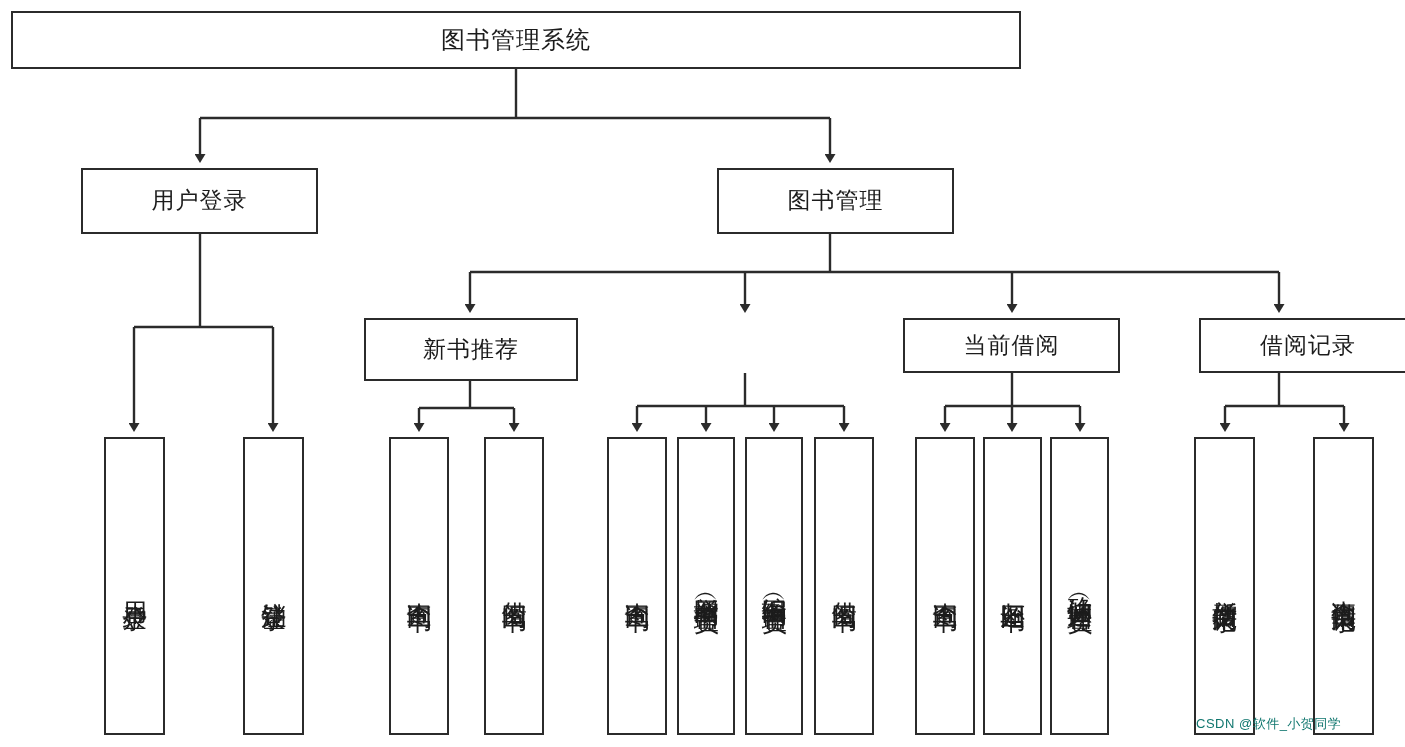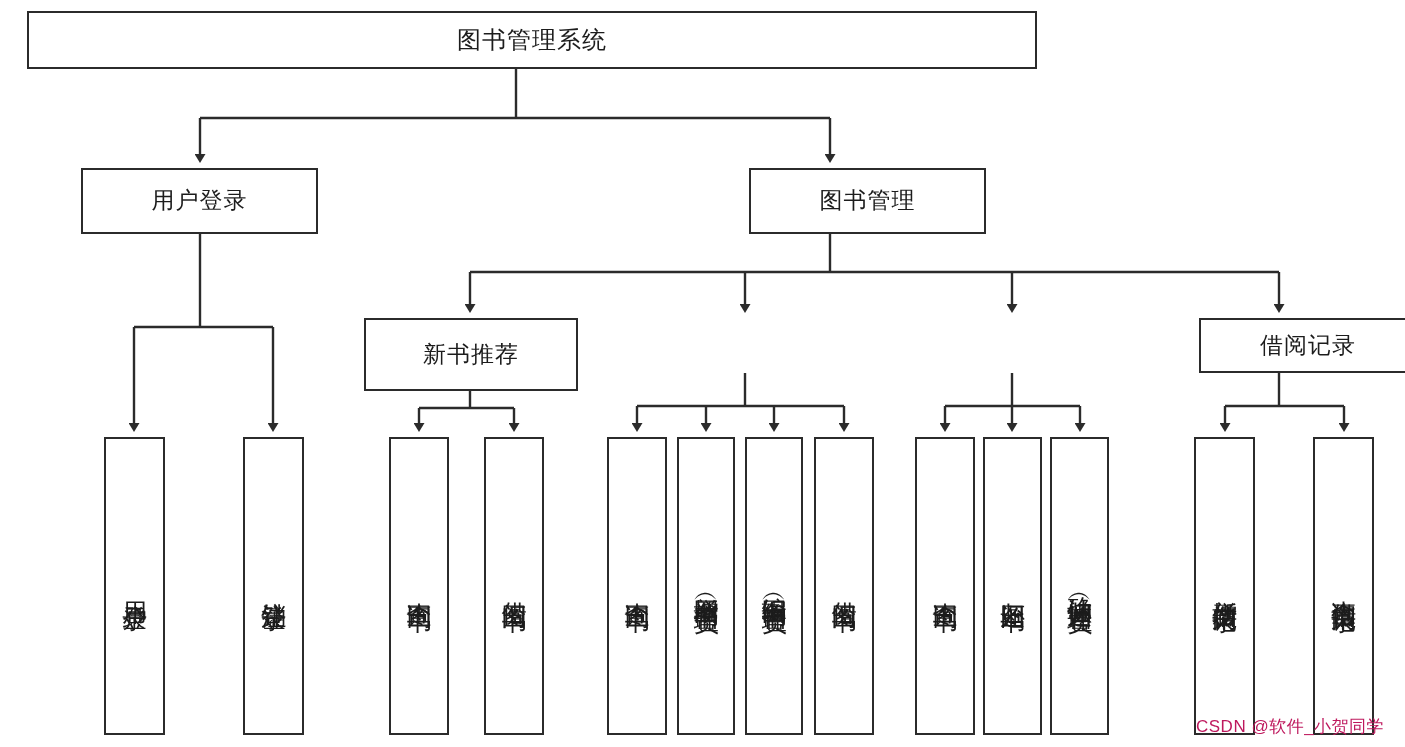--- a/index.html
+++ b/index.html
@@ -56,22 +56,22 @@
   }
   .node.vertical .label {
     writing-mode: vertical-rl;
     text-orientation: upright;
     white-space: nowrap;
   }
   .watermark {
     position: absolute;
     left: 1196px;
     top: 715px;
-    font-size: 17px;
-    color: #be185d;
+    font-size: 13px;
+    color: #0f766e;
     letter-spacing: 0.5px;
     white-space: nowrap;
   }
 </style>
 </head>
 <body>
 
 <div id="diagram-root">
 
   <svg class="connectors" viewBox="0 0 1405 747">
@@ -117,33 +117,36 @@
       <path d="M1012,406 L1012,424" marker-end="url(#arrow)"></path>
       <path d="M1080,406 L1080,424" marker-end="url(#arrow)"></path>
 
       <path d="M1279,373 L1279,406"></path>
       <path d="M1225,406 L1344,406"></path>
       <path d="M1225,406 L1225,424" marker-end="url(#arrow)"></path>
       <path d="M1344,406 L1344,424" marker-end="url(#arrow)"></path>
     </g>
   </svg>
 
-  <div class="node horizontal root" style="left:11px; top:11px; width:1010px; height:58px;margin-left:16px;">
+  <div class="node horizontal root" style="left:11px; top:11px; width:1010px; height:58px;">
     <span class="label">图书管理系统</span>
   </div>
 
   <div class="node horizontal" style="left:81px; top:168px; width:237px; height:66px;">
     <span class="label">用户登录</span>
   </div>
-  <div class="node horizontal" style="left:749px; top:168px; width:237px; height:66px;">
+  <div class="node horizontal" style="left:717px; top:168px; width:237px; height:66px;">
     <span class="label">图书管理</span>
   </div>
 
-  <div class="node horizontal" style="left:364px; top:318px; width:214px; height:73px;">
+  <div class="node horizontal" style="left:364px; top:318px; width:214px; height:63px;">
     <span class="label">新书推荐</span>
+  </div>
+  <div class="node horizontal" style="left:903px; top:318px; width:217px; height:55px;">
+    <span class="label">当前借阅</span>
   </div>
   <div class="node horizontal" style="left:1170px; top:318px; width:218px; height:55px;margin-left:29px;">
     <span class="label">借阅记录</span>
   </div>
 
   <div class="node vertical" style="left:104px; top:437px; width:61px; height:298px;">
     <span class="label">用户登录</span>
   </div>
   <div class="node vertical" style="left:243px; top:437px; width:61px; height:298px;">
     <span class="label">注销登录</span>

